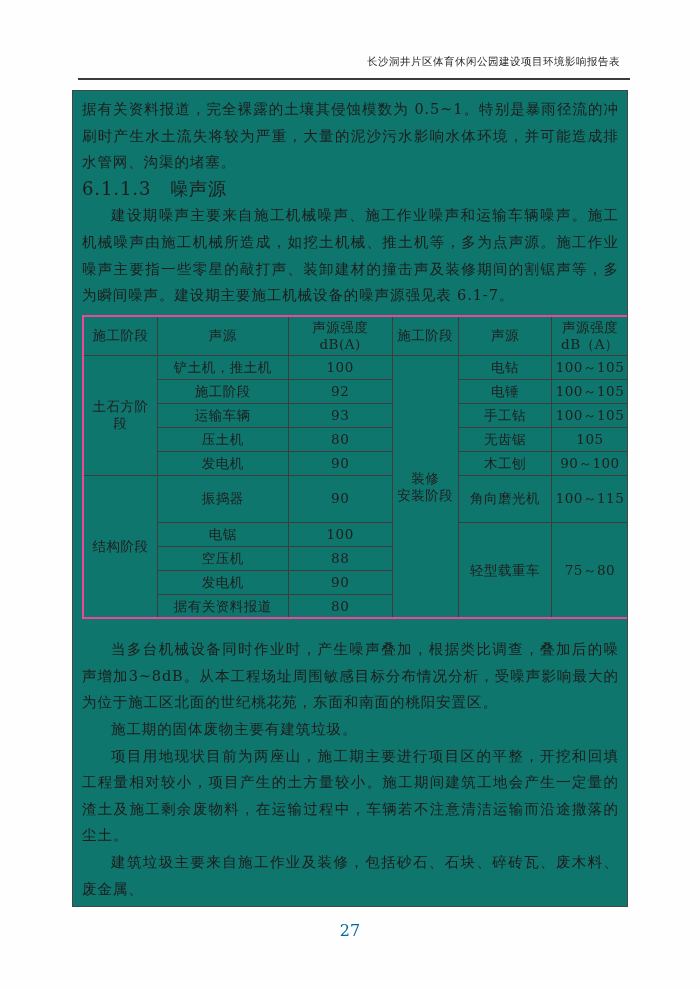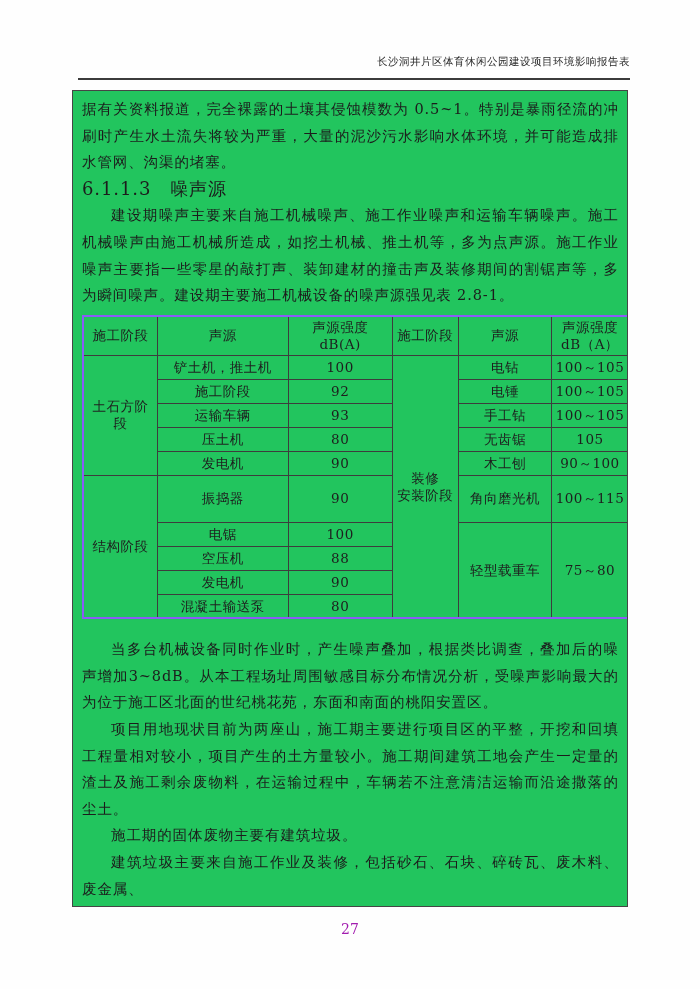--- a/index.html
+++ b/index.html
@@ -7,40 +7,40 @@
     width: 700px; height: 989px;
     background: #ffffff;
     font-family: "DejaVu Serif", "Liberation Serif", serif;
     color: #1e1e1e;
     position: relative;
   }
   .page { position: absolute; inset: 0; background: #fefefe; }
 
   .running-head {
     position: absolute;
-    top: 55px; right: 70px;
+    top: 55px; right: 80px;
     font-size: 10.5px;
     letter-spacing: 0.5px;
     color: #2a2a2a;
     white-space: nowrap;
   }
   .head-rule {
     position: absolute;
     top: 78px; left: 78px; width: 552px; height: 2px;
     background: #3b3b3b;
   }
 
   .content-box {
     position: absolute;
     left: 72px; top: 90px;
     width: 556px; height: 817px;
     border: 1.5px solid #454545;
     padding: 5px 8px 0 9px;
     overflow: hidden;
-    background: #22c55e;
+    background: #0f766e;
   }
 
   .para {
     font-size: 14.5px;
     line-height: 26.6px;
     letter-spacing: 0.9px;
     text-align: justify;
     text-justify: inter-character;
     color: #1c1c1c;
   }
@@ -60,21 +60,21 @@
     line-height: 24px;
     letter-spacing: 1px;
   }
   .table-caption .cap-label { font-weight: bold; margin-right: 2.4em; }
   .table-caption .cap-title { font-weight: bold; }
 
   table.noise {
     margin-top: 6px;
     width: 548px;
     border-collapse: collapse;
-    border: 2px solid #8b5cf6;
+    border: 2px solid #ec4899;
     table-layout: fixed;
   }
   table.noise th, table.noise td {
     border: 1px solid #3d3d3d;
     font-weight: normal;
     font-size: 13.5px;
     text-align: center;
     vertical-align: middle;
     line-height: 17px;
     letter-spacing: 0.5px;
@@ -85,39 +85,39 @@
   table.noise td { height: 24px; }
   tr.tall td { height: 47px; margin-left: 37px; }
   .preline { white-space: pre-line; }
 
   .after-table { margin-top: 17px; }
 
   .page-number {
     position: absolute;
     top: 921px; left: 0; width: 700px;
     text-align: center;
-    font-size: 14px;
-    color: #a21caf;
+    font-size: 16px;
+    color: #0369a1;
   }
 </style>
 </head>
 <body>
 
 <div class="page">
 
   <div class="running-head">长沙洞井片区体育休闲公园建设项目环境影响报告表</div>
   <div class="head-rule"></div>
 
   <div class="content-box">
 
     <div class="para">据有关资料报道，完全裸露的土壤其侵蚀模数为 0.5~1。特别是暴雨径流的冲刷时产生水土流失将较为严重，大量的泥沙污水影响水体环境，并可能造成排水管网、沟渠的堵塞。</div>
 
     <div class="heading">6.1.1.3　噪声源</div>
 
-    <div class="para indent">建设期噪声主要来自施工机械噪声、施工作业噪声和运输车辆噪声。施工机械噪声由施工机械所造成，如挖土机械、推土机等，多为点声源。施工作业噪声主要指一些零星的敲打声、装卸建材的撞击声及装修期间的割锯声等，多为瞬间噪声。建设期主要施工机械设备的噪声源强见表 2.8-1。</div>
+    <div class="para indent">建设期噪声主要来自施工机械噪声、施工作业噪声和运输车辆噪声。施工机械噪声由施工机械所造成，如挖土机械、推土机等，多为点声源。施工作业噪声主要指一些零星的敲打声、装卸建材的撞击声及装修期间的割锯声等，多为瞬间噪声。建设期主要施工机械设备的噪声源强见表 6.1-7。</div>
 
 
     <table class="noise">
       <colgroup>
         <col style="width:13.6%">
         <col style="width:24.0%">
         <col style="width:19.0%">
         <col style="width:12.2%">
         <col style="width:17.0%">
         <col style="width:14.2%">
@@ -181,32 +181,32 @@
       </tr>
       <tr>
         <td>空压机</td>
         <td>88</td>
       </tr>
       <tr>
         <td>发电机</td>
         <td>90</td>
       </tr>
       <tr>
-        <td>混凝土输送泵</td>
+        <td>据有关资料报道</td>
         <td>80</td>
       </tr>
     </tbody>
       </table>
 
     <div class="para indent after-table">当多台机械设备同时作业时，产生噪声叠加，根据类比调查，叠加后的噪声增加3~8dB。从本工程场址周围敏感目标分布情况分析，受噪声影响最大的为位于施工区北面的世纪桃花苑，东面和南面的桃阳安置区。</div>
 
 
+    <div class="para indent">施工期的固体废物主要有建筑垃圾。</div>
+
     <div class="para indent">项目用地现状目前为两座山，施工期主要进行项目区的平整，开挖和回填工程量相对较小，项目产生的土方量较小。施工期间建筑工地会产生一定量的渣土及施工剩余废物料，在运输过程中，车辆若不注意清洁运输而沿途撒落的尘土。</div>
 
-    <div class="para indent">施工期的固体废物主要有建筑垃圾。</div>
-
     <div class="para indent">建筑垃圾主要来自施工作业及装修，包括砂石、石块、碎砖瓦、废木料、废金属、</div>
 
   </div>
 
   <div class="page-number">27</div>
 
 </div>
 
 </body></html>

